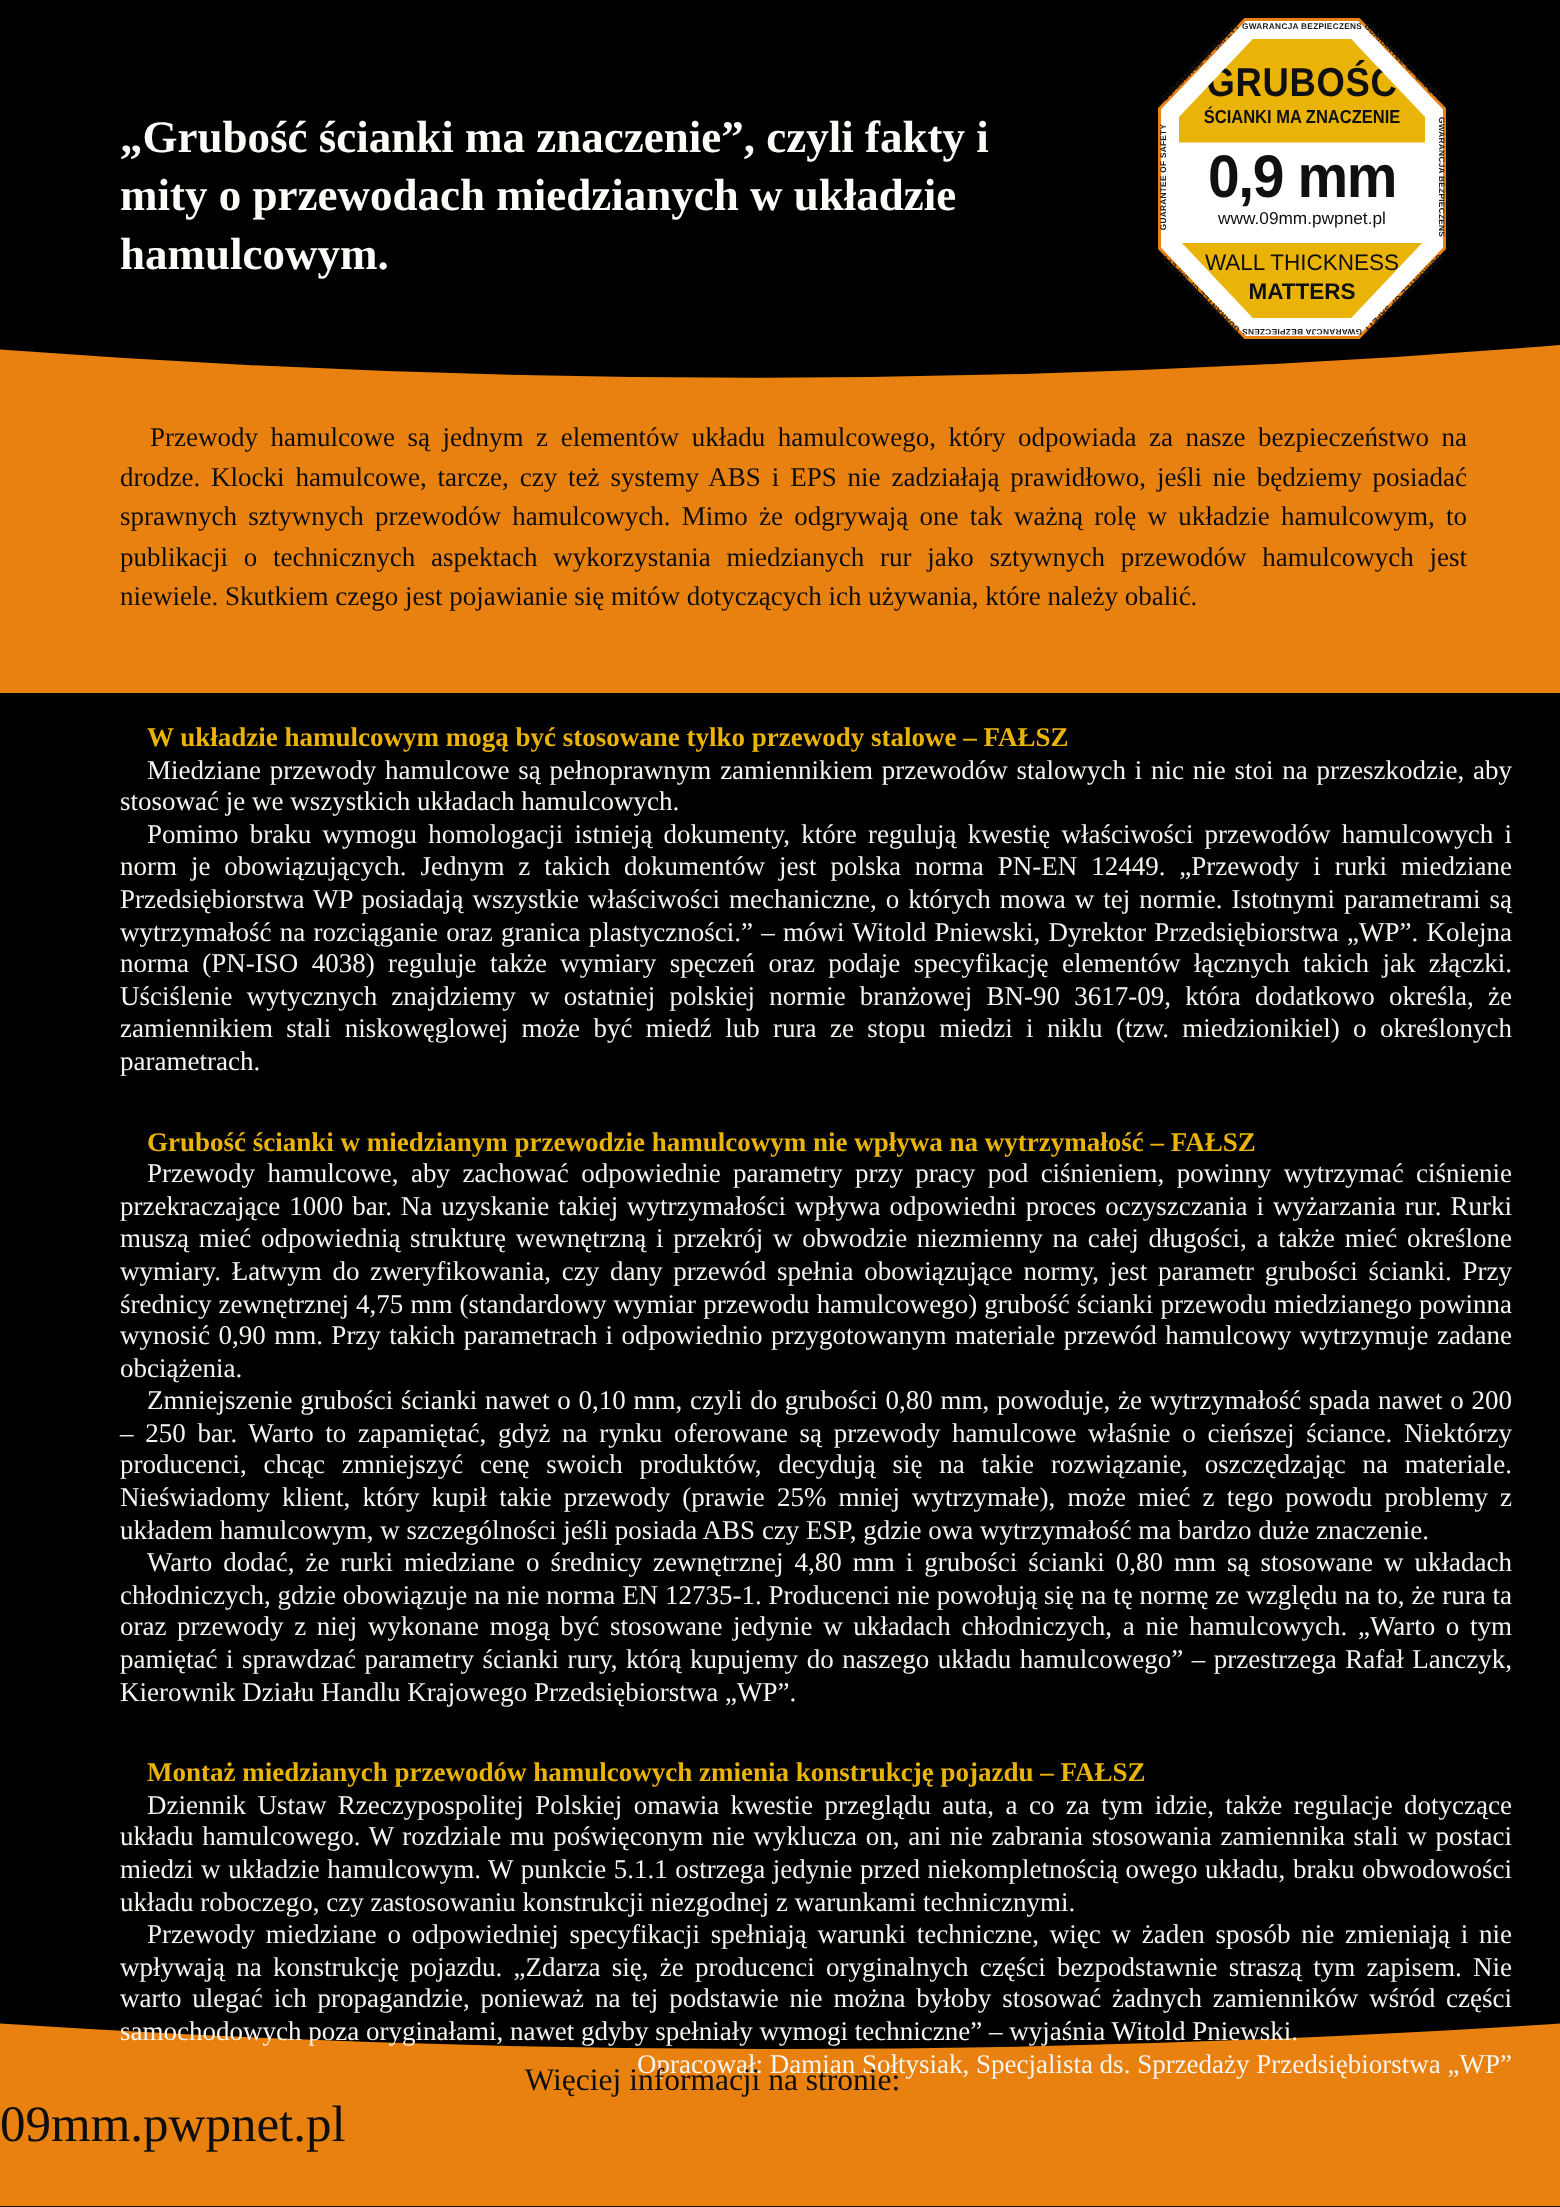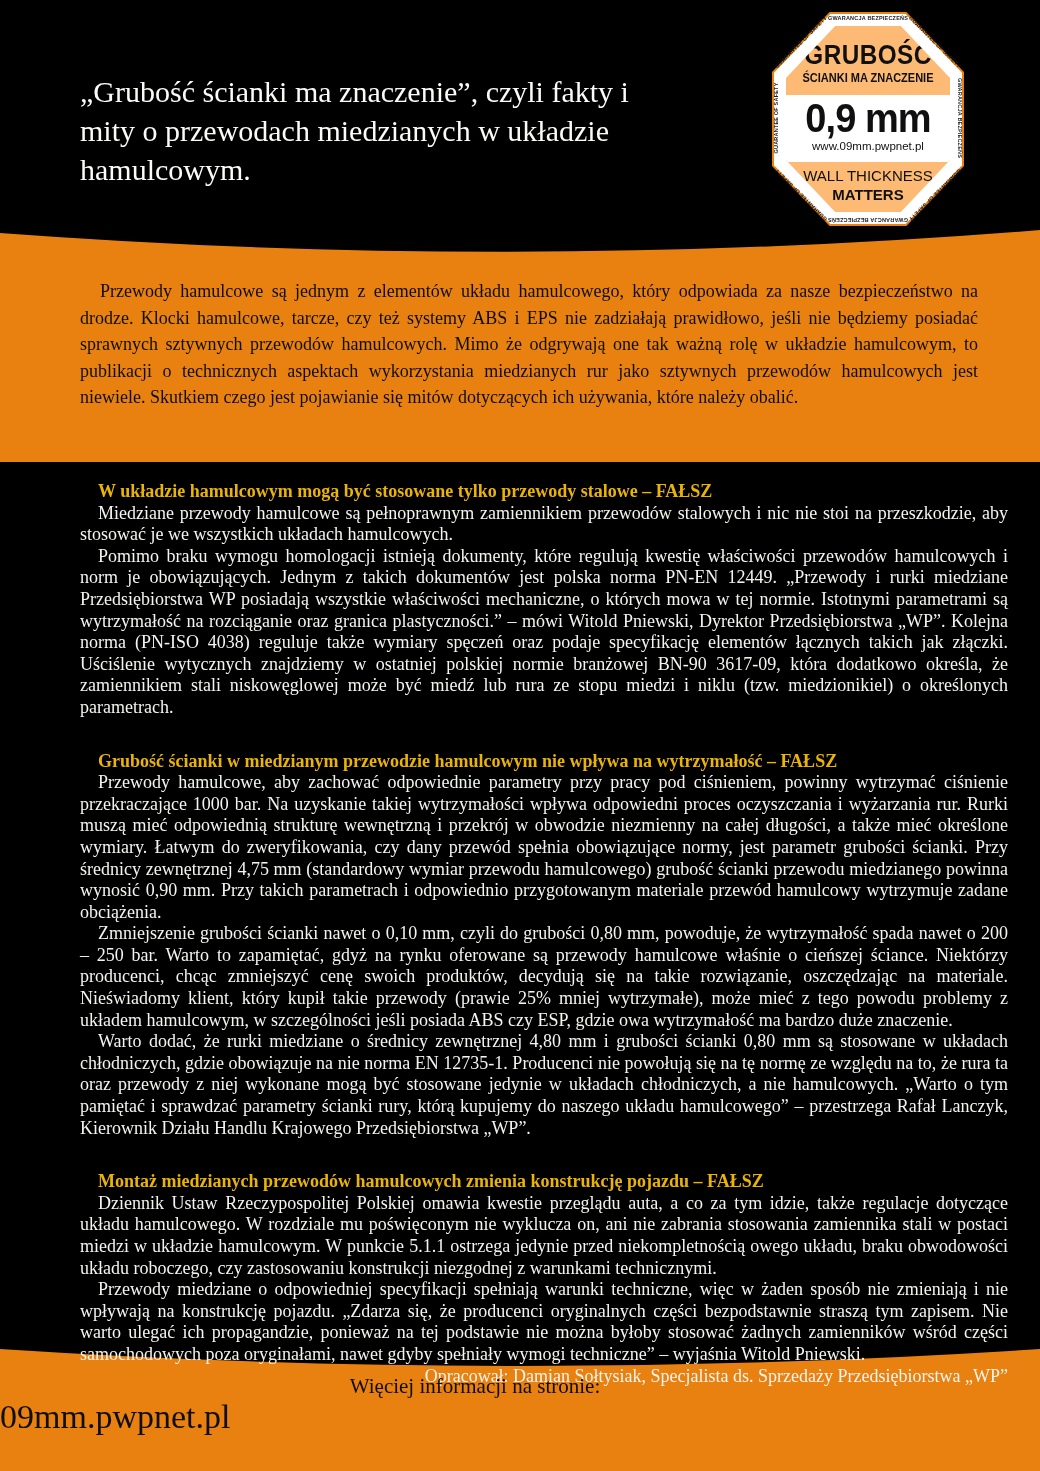--- a/index.html
+++ b/index.html
@@ -6,30 +6,30 @@
   .page {
     position:relative; width:1040px; height:1471px; overflow:hidden;
     background:#000; font-family:"Liberation Serif", serif;
   }
   svg.bg { position:absolute; left:0; top:0; width:1040px; height:1471px; }
   .band { fill:#E8810F; }
 
   
   .title {
     position:absolute; left:80px; top:72px; width:660px;
-    color:#FCFBF7; font-size:30px; font-weight:normal; line-height:39px;
+    color:#FCFBF7; font-size:30px; font-weight:bold; line-height:39px;
   }
 
   
   .badge { position:absolute; left:772px; top:12px; width:192px; height:214px;
            font-family:"Liberation Sans", sans-serif; }
   .oct { clip-path:polygon(30% 0%, 70% 0%, 100% 28%, 100% 72%, 70% 100%, 30% 100%, 0% 72%, 0% 28%); }
   .badge-outer { position:absolute; inset:0; background:#E8810F; }
   .badge-white { position:absolute; inset:2px; background:#ffffff; }
-  .badge-inner { position:absolute; inset:14px; background:#fdba74; }
+  .badge-inner { position:absolute; inset:14px; background:#eab308; }
   .badge-band  { position:absolute; left:0; right:0; top:37%; height:36%; background:#ffffff; }
   .badge-inner .bt { position:absolute; left:0; right:0; text-align:center; color:#101010; }
   .b-grubosc { top:14px; font-size:27px; font-weight:bold; transform:scaleX(.9); letter-spacing:0.5px; }
   .b-sub     { top:45px; font-size:12.5px; font-weight:bold; transform:scaleX(.88); white-space:nowrap; }
   .b-value   { top:70px; font-size:40px; font-weight:bold; transform:scaleX(.95); letter-spacing:-1px; }
   .b-url     { top:114px; font-size:11.5px; color:#3a3a3a; }
   .b-wall    { top:141px; font-size:15px; font-weight:normal; }
   .b-matters { top:160px; font-size:15px; font-weight:bold; }
   .edge {
     position:absolute; width:80px; text-align:center; font-size:5.5px; font-weight:bold;

